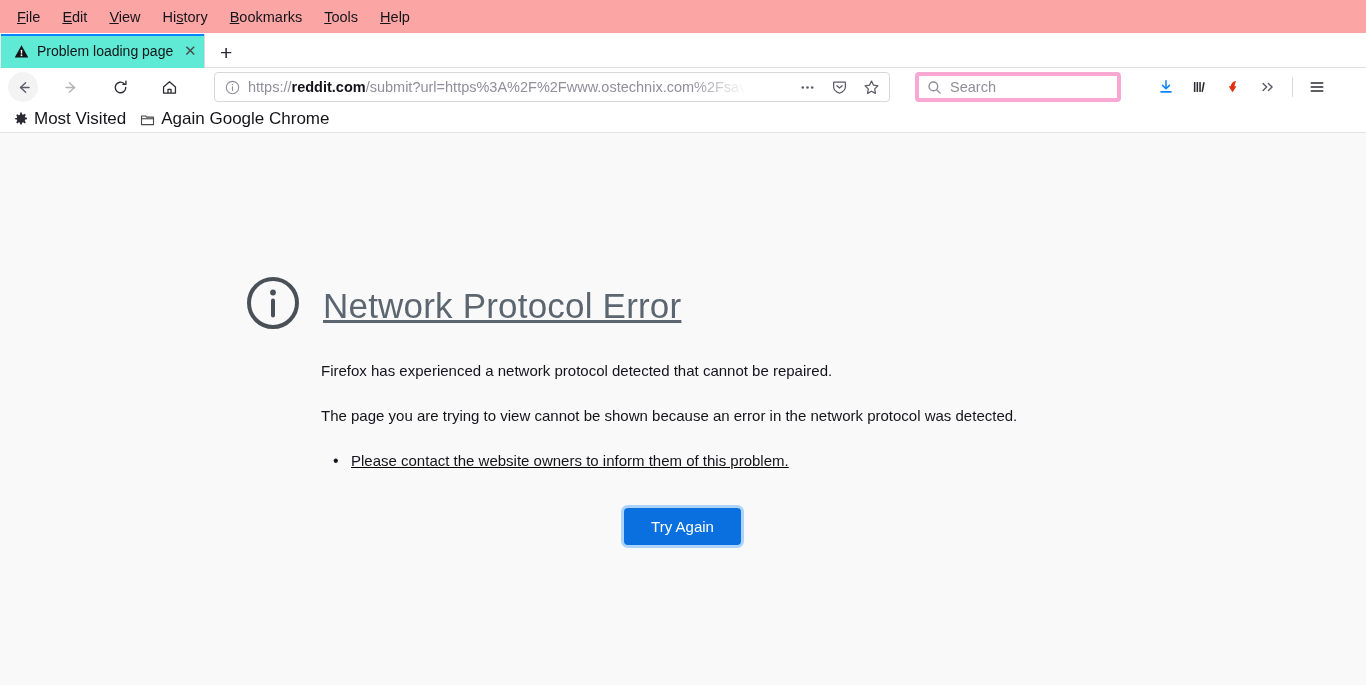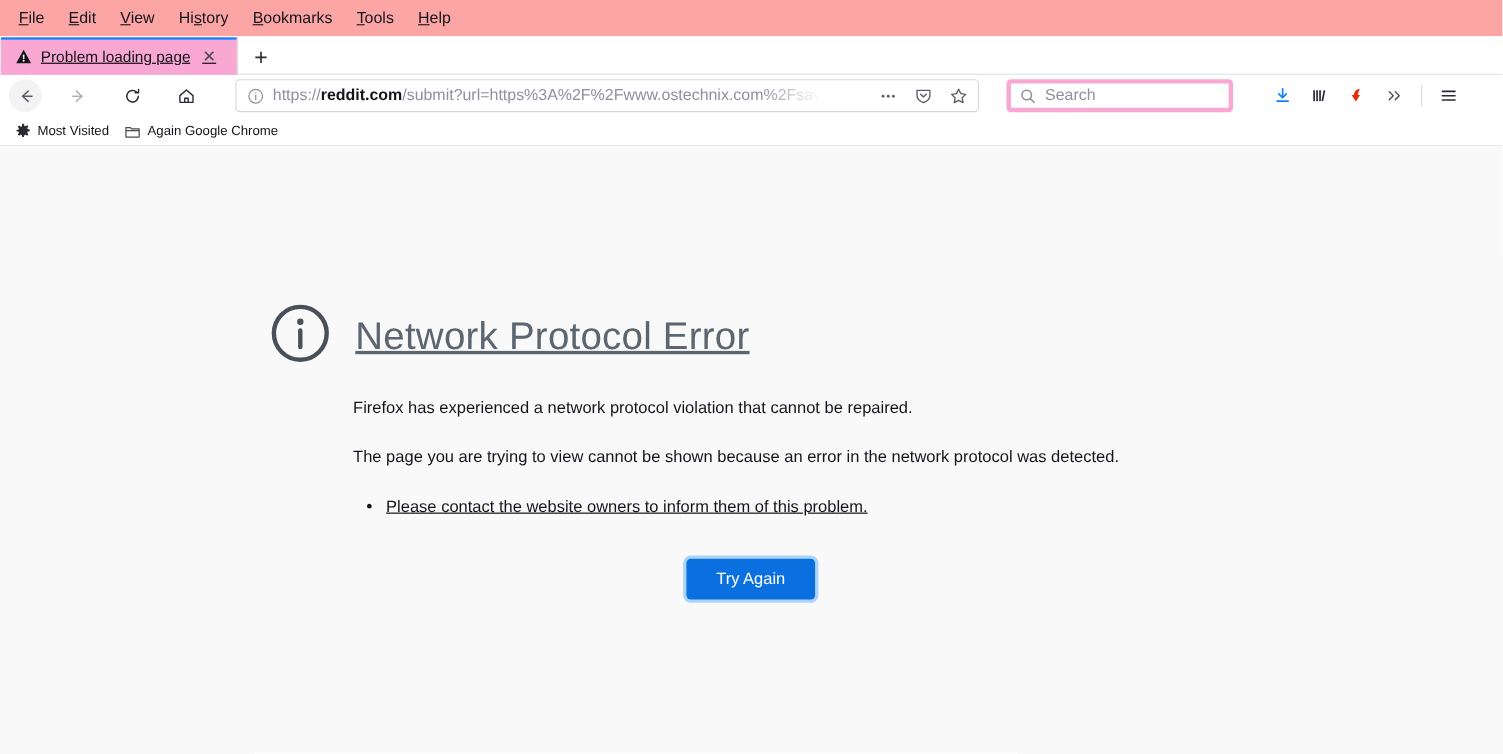--- a/index.html
+++ b/index.html
@@ -45,26 +45,25 @@
     height: 1px;
     background: #e0e0e2;
   }
   .tab {
     position: relative;
     height: 34px;
     min-width: 200px;
     display: flex;
     align-items: center;
     gap: 8px;
-    padding: 0 16px 0 12px;
-    background: #f9a8d4;
+    padding: 0 5px 0 12px;
+    background: #5eead4;
     border-left: 1px solid #e8e8ea;
     border-right: 1px solid #d8d8db;
     z-index: 2;
-    text-decoration: underline;
   }
   .tab.active::before {
     content: "";
     position: absolute;
     top: 0; left: 0; right: 0;
     height: 2px;
     background: #0a84ff;
   }
   .tab-favicon {
     width: 16px; height: 16px;
@@ -201,21 +200,21 @@
     padding-left: 8px;
     gap: 2px;
     border-bottom: 1px solid #e3e3e6;
   }
   .bm-item {
     display: flex;
     align-items: center;
     gap: 6px;
     padding: 3px 6px;
     border-radius: 3px;
-    font-size: 12px;
+    font-size: 17px;
     color: #15141a;
     white-space: nowrap;
     cursor: default;
   }
 
   
   .content {
     height: 552px;
     background: #f9f9fa;
     padding-top: 140px;
@@ -447,21 +446,21 @@
       <span class="err-icon">
         <svg width="56" height="56" viewBox="0 0 56 56" fill="none" stroke="#4a5058" stroke-width="4">
             <circle cx="28" cy="28" r="24"></circle>
             <path d="M28 25.5v15" stroke-linecap="round"></path>
             <circle cx="28" cy="17.5" r="2.9" fill="#4a5058" stroke="none"></circle>
           </svg>
       </span>
       <h1 class="err-title">Network Protocol Error</h1>
     </div>
     <div class="err-body">
-      <p class="err-p">Firefox has experienced a network protocol violation that cannot be repaired.</p>
+      <p class="err-p">Firefox has experienced a network protocol detected that cannot be repaired.</p>
       <p class="err-p">The page you are trying to view cannot be shown because an error in the network protocol was detected.</p>
       <ul class="err-list">
         <li class="err-li">Please contact the website owners to inform them of this problem.</li>
       </ul>
       <div class="err-actions">
         <button class="btn-try">Try Again</button>
       </div>
     </div>
   </div>
 </div>

